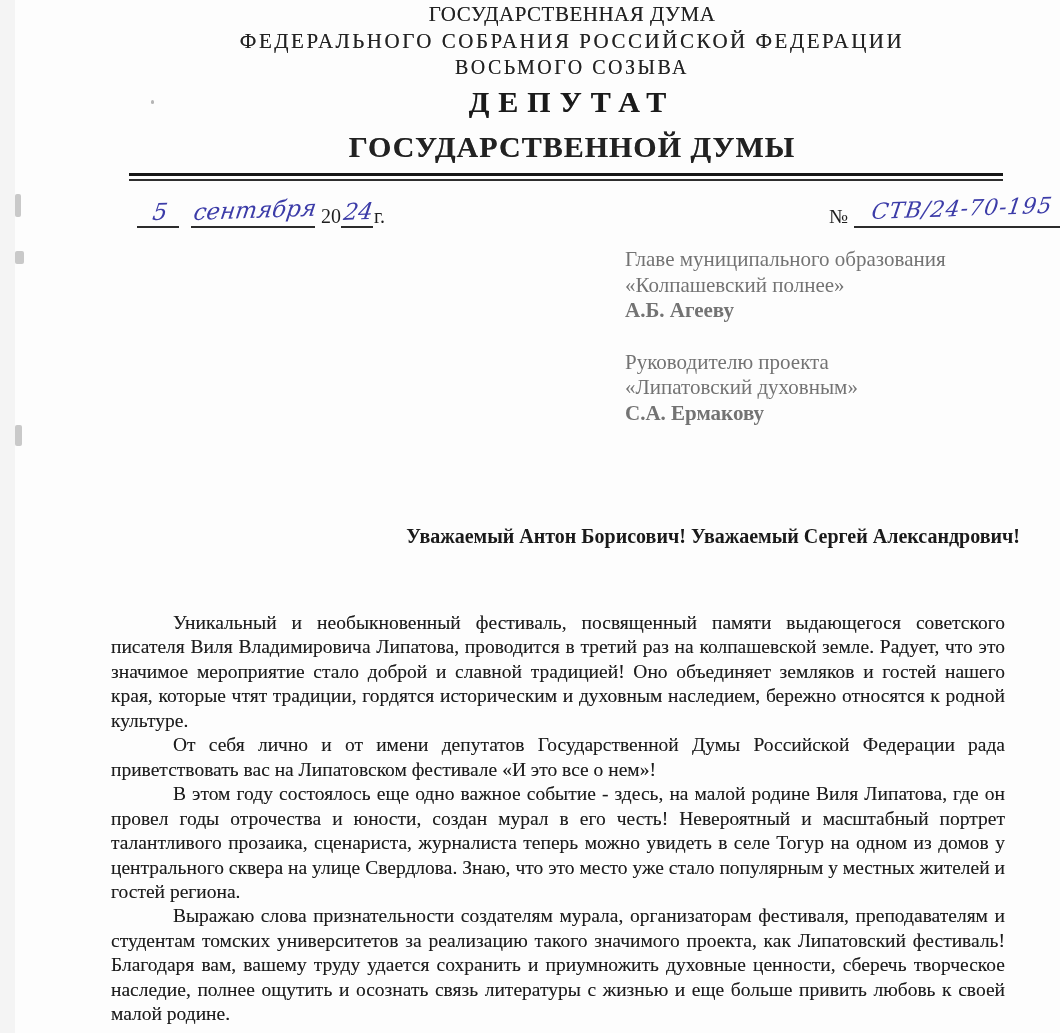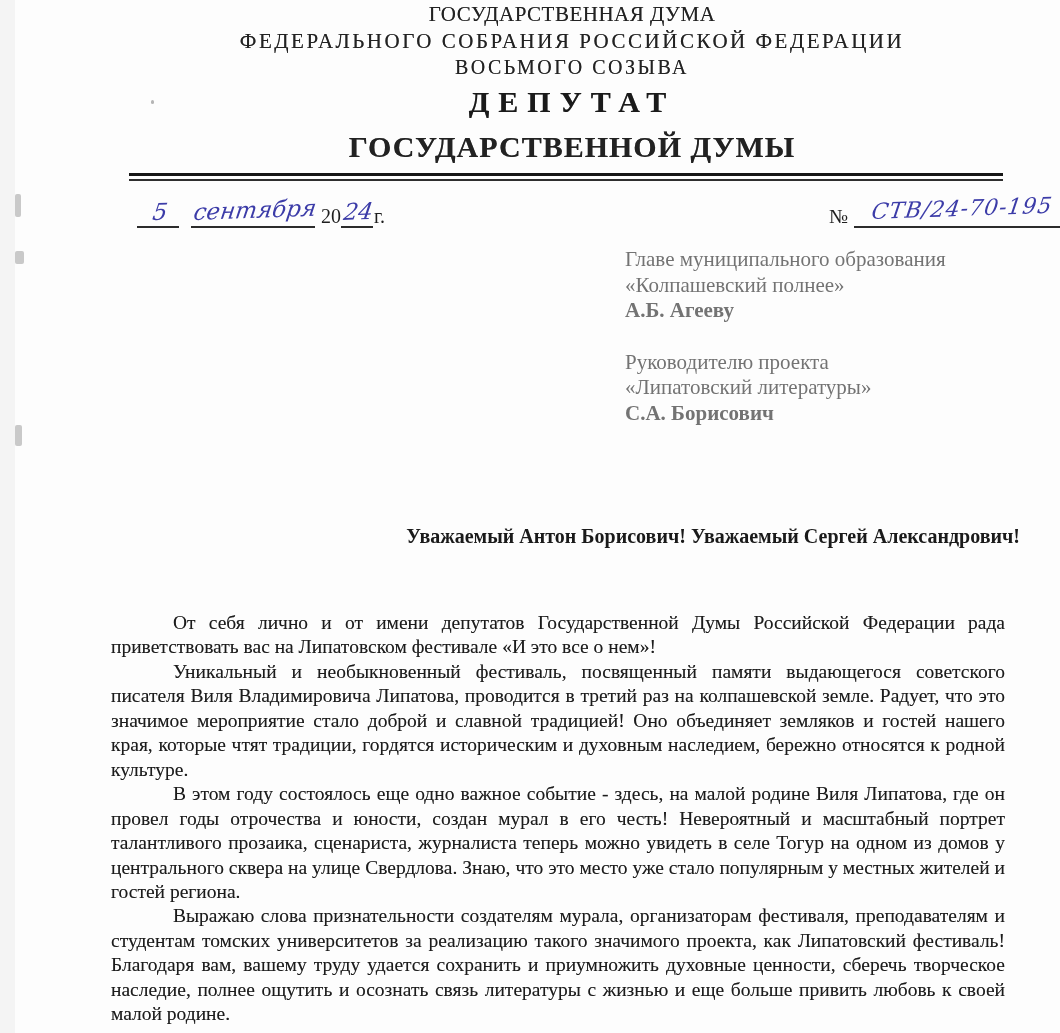--- a/index.html
+++ b/index.html
@@ -124,26 +124,26 @@
   <div class="number-line">
     <span class="printed">№</span><span class="blank w-num"><span class="hand hand-num">СТВ/24-70-195</span></span>
   </div>
 
   <div class="addressee">
     <div>Главе муниципального образования</div>
     <div>«Колпашевский полнее»</div>
     <div class="bold">А.Б. Агееву</div>
     <div class="addr-gap"></div>
     <div>Руководителю проекта</div>
-    <div>«Липатовский литературы»</div>
-    <div class="bold">С.А. Борисович</div>
+    <div>«Липатовский духовным»</div>
+    <div class="bold">С.А. Ермакову</div>
   </div>
 
   <div class="salutation s1">Уважаемый Антон Борисович! Уважаемый Сергей Александрович!</div>
 
   <div class="body-text">
+    <p>Уникальный и необыкновенный фестиваль, посвященный памяти выдающегося советского писателя Виля Владимировича Липатова, проводится в третий раз на колпашевской земле. Радует, что это значимое мероприятие стало доброй и славной традицией! Оно объединяет земляков и гостей нашего края, которые чтят традиции, гордятся историческим и духовным наследием, бережно относятся к родной культуре.</p>
     <p>От себя лично и от имени депутатов Государственной Думы Российской Федерации рада приветствовать вас на Липатовском фестивале «И это все о нем»!</p>
-    <p>Уникальный и необыкновенный фестиваль, посвященный памяти выдающегося советского писателя Виля Владимировича Липатова, проводится в третий раз на колпашевской земле. Радует, что это значимое мероприятие стало доброй и славной традицией! Оно объединяет земляков и гостей нашего края, которые чтят традиции, гордятся историческим и духовным наследием, бережно относятся к родной культуре.</p>
     <p>В этом году состоялось еще одно важное событие - здесь, на малой родине Виля Липатова, где он провел годы отрочества и юности, создан мурал в его честь! Невероятный и масштабный портрет талантливого прозаика, сценариста, журналиста теперь можно увидеть в селе Тогур на одном из домов у центрального сквера на улице Свердлова. Знаю, что это место уже стало популярным у местных жителей и гостей региона.</p>
     <p>Выражаю слова признательности создателям мурала, организаторам фестиваля, преподавателям и студентам томских университетов за реализацию такого значимого проекта, как Липатовский фестиваль! Благодаря вам, вашему труду удается сохранить и приумножить духовные ценности, сберечь творческое наследие, полнее ощутить и осознать связь литературы с жизнью и еще больше привить любовь к своей малой родине.</p>
   </div>
 
 </div>
 
 </body></html>

